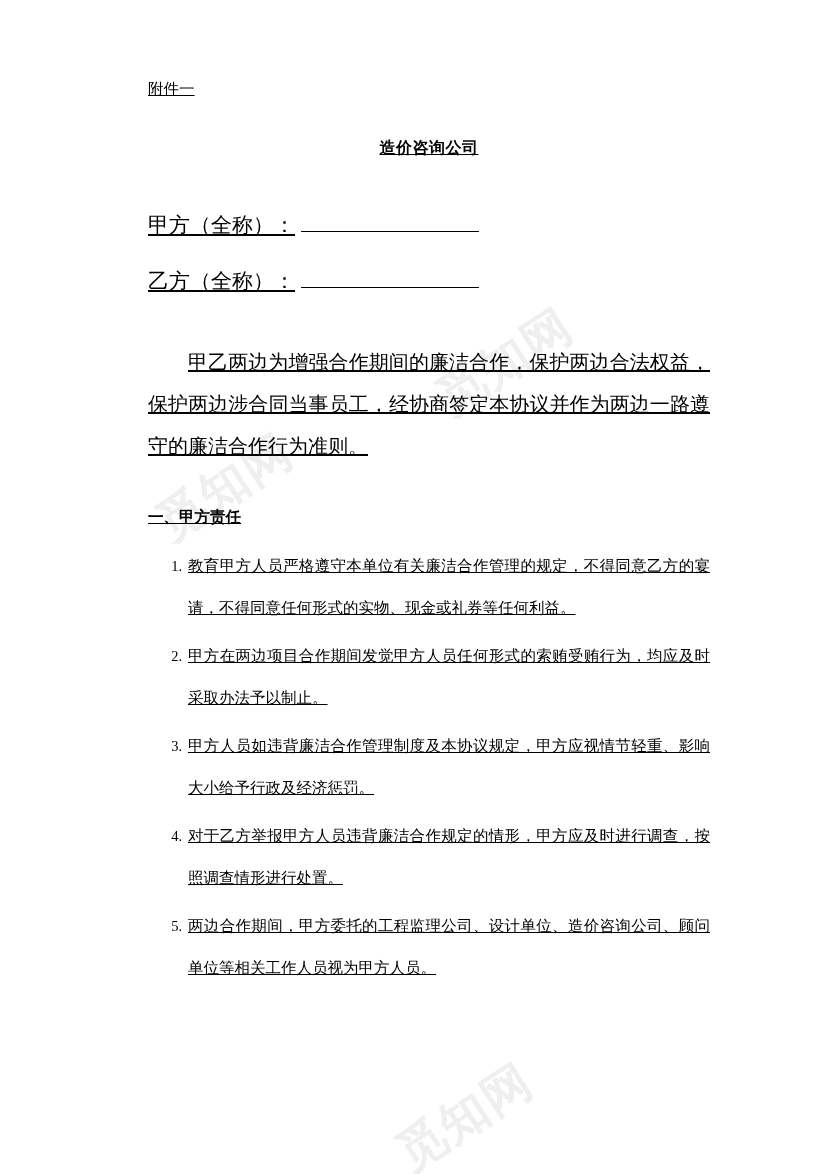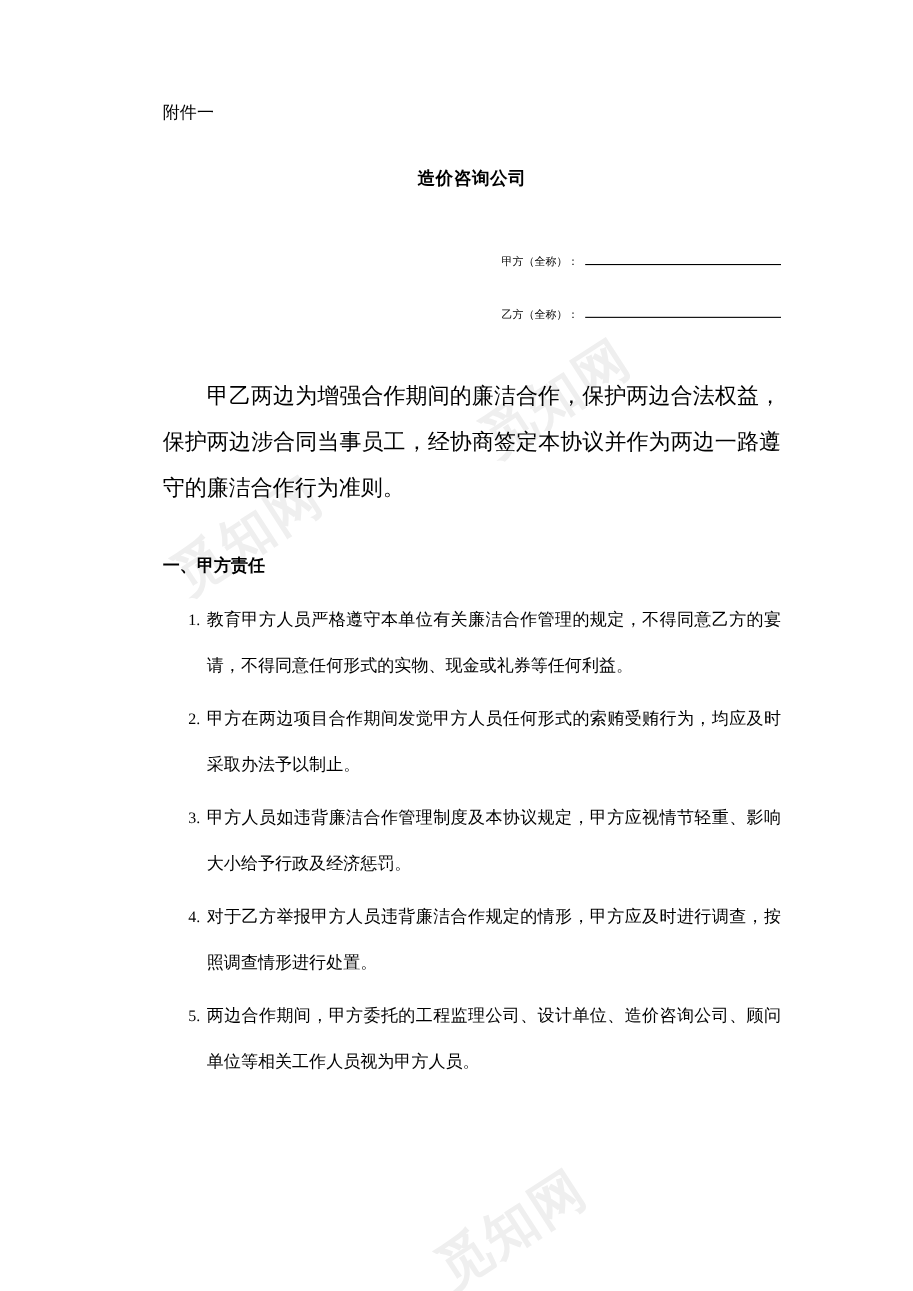--- a/index.html
+++ b/index.html
@@ -19,22 +19,23 @@
     position: absolute;
     top: 0; left: 0;
     width: 830px;
     height: 1174px;
     background: #ffffff;
     overflow: hidden;
   }
   .content {
     position: absolute;
     left: 148px;
-    top: 92px;
+    top: 78px;
     width: 562px;
+    text-decoration: underline;
   }
   .watermark {
     position: absolute;
     color: #efefef;
     font-family: "Liberation Serif", "DejaVu Serif", serif;
     font-weight: bold;
     letter-spacing: 2px;
     transform: rotate(-33deg);
     user-select: none;
     pointer-events: none;
@@ -61,24 +62,23 @@
     margin: 0 0 38px 0;
   }
   .doc-title {
     text-align: center;
     font-size: 16px;
     font-weight: bold;
     margin: 0 0 52px 0;
     letter-spacing: 0.5px;
   }
   .party-line {
-    font-size: 10px;
+    font-size: 21px;
     margin: 14px 0 28px 0;
     white-space: nowrap;
-    text-align: right;
   }
   .party-line .blank {
     display: inline-block;
     width: 178px;
     border-bottom: 1px solid #000;
     height: 15px;
     vertical-align: baseline;
     margin-left: 6px;
   }
   .preamble {

